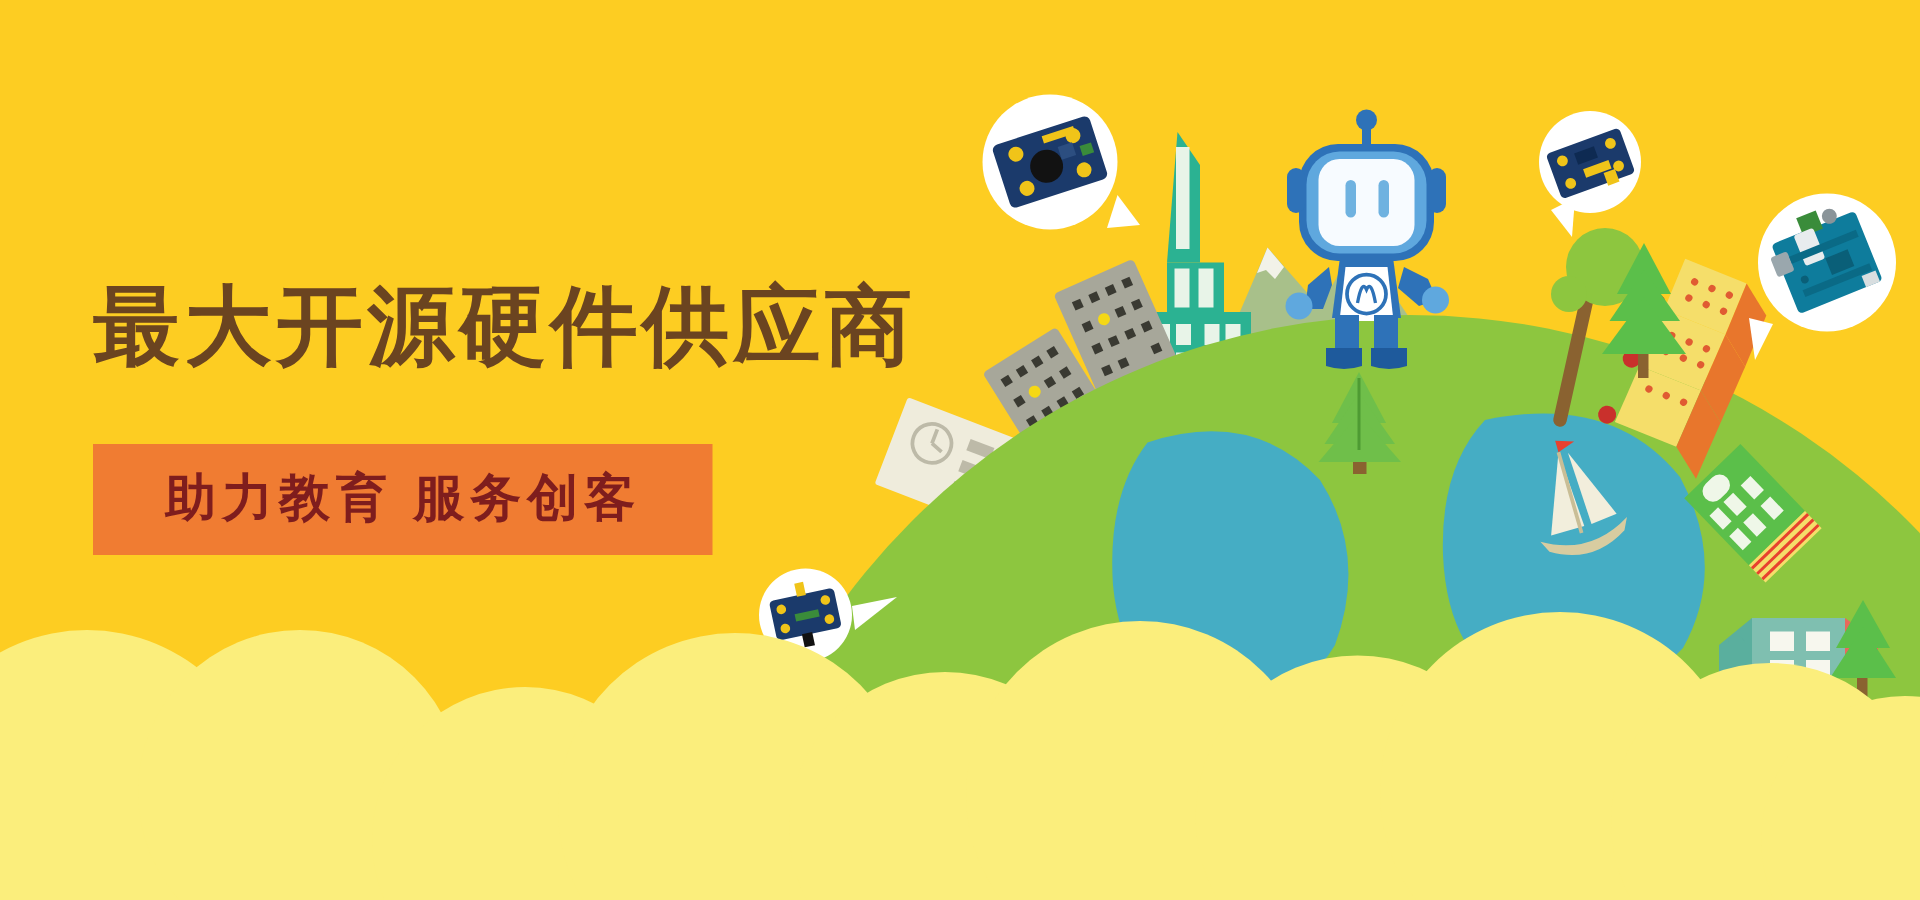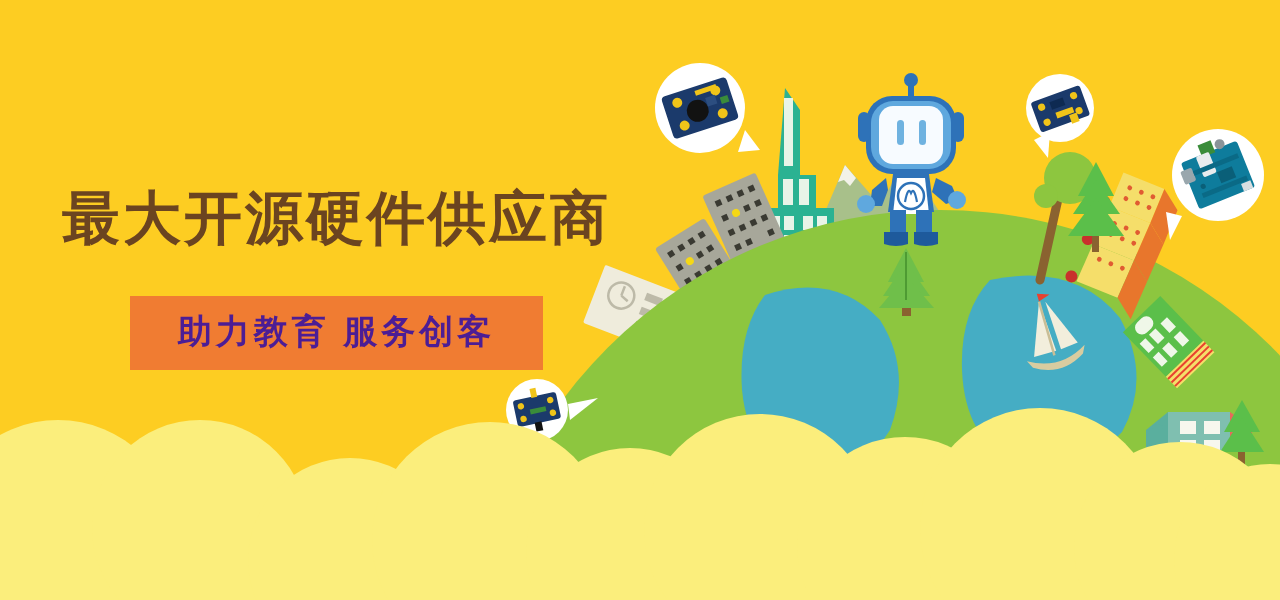--- a/index.html
+++ b/index.html
@@ -8,32 +8,32 @@
     font-family:"Liberation Sans", sans-serif;
   }
   #banner {
     position:relative; width:1280px; height:600px;
     background:#FDCD22; overflow:hidden;
   }
   #artwork { position:absolute; inset:0; width:1280px; height:600px; }
 
   
   .text-block {
-    position:absolute; left:62px; top:186px; z-index:40;text-align:center;
+    position:absolute; left:62px; top:186px; z-index:40;
   }
   .headline {
     font-size:58px; font-weight:bold; color:#6B4420;
     letter-spacing:3px; line-height:1.1; white-space:nowrap;
   }
   .tagline-box {
     margin-top:46px; display:inline-block;
     background:#F07C32; padding:13px 48px 15px 48px;
   }
   .tagline {
-    font-size:34px; font-weight:bold; color:#4c1d95;
+    font-size:34px; font-weight:bold; color:#7f1d1d;
     letter-spacing:4px; white-space:nowrap;
   }
 </style>
 </head>
 <body>
 
 <div id="banner">
 
   <svg id="artwork" viewBox="0 0 1280 600" xmlns="http://www.w3.org/2000/svg">
     <defs>

